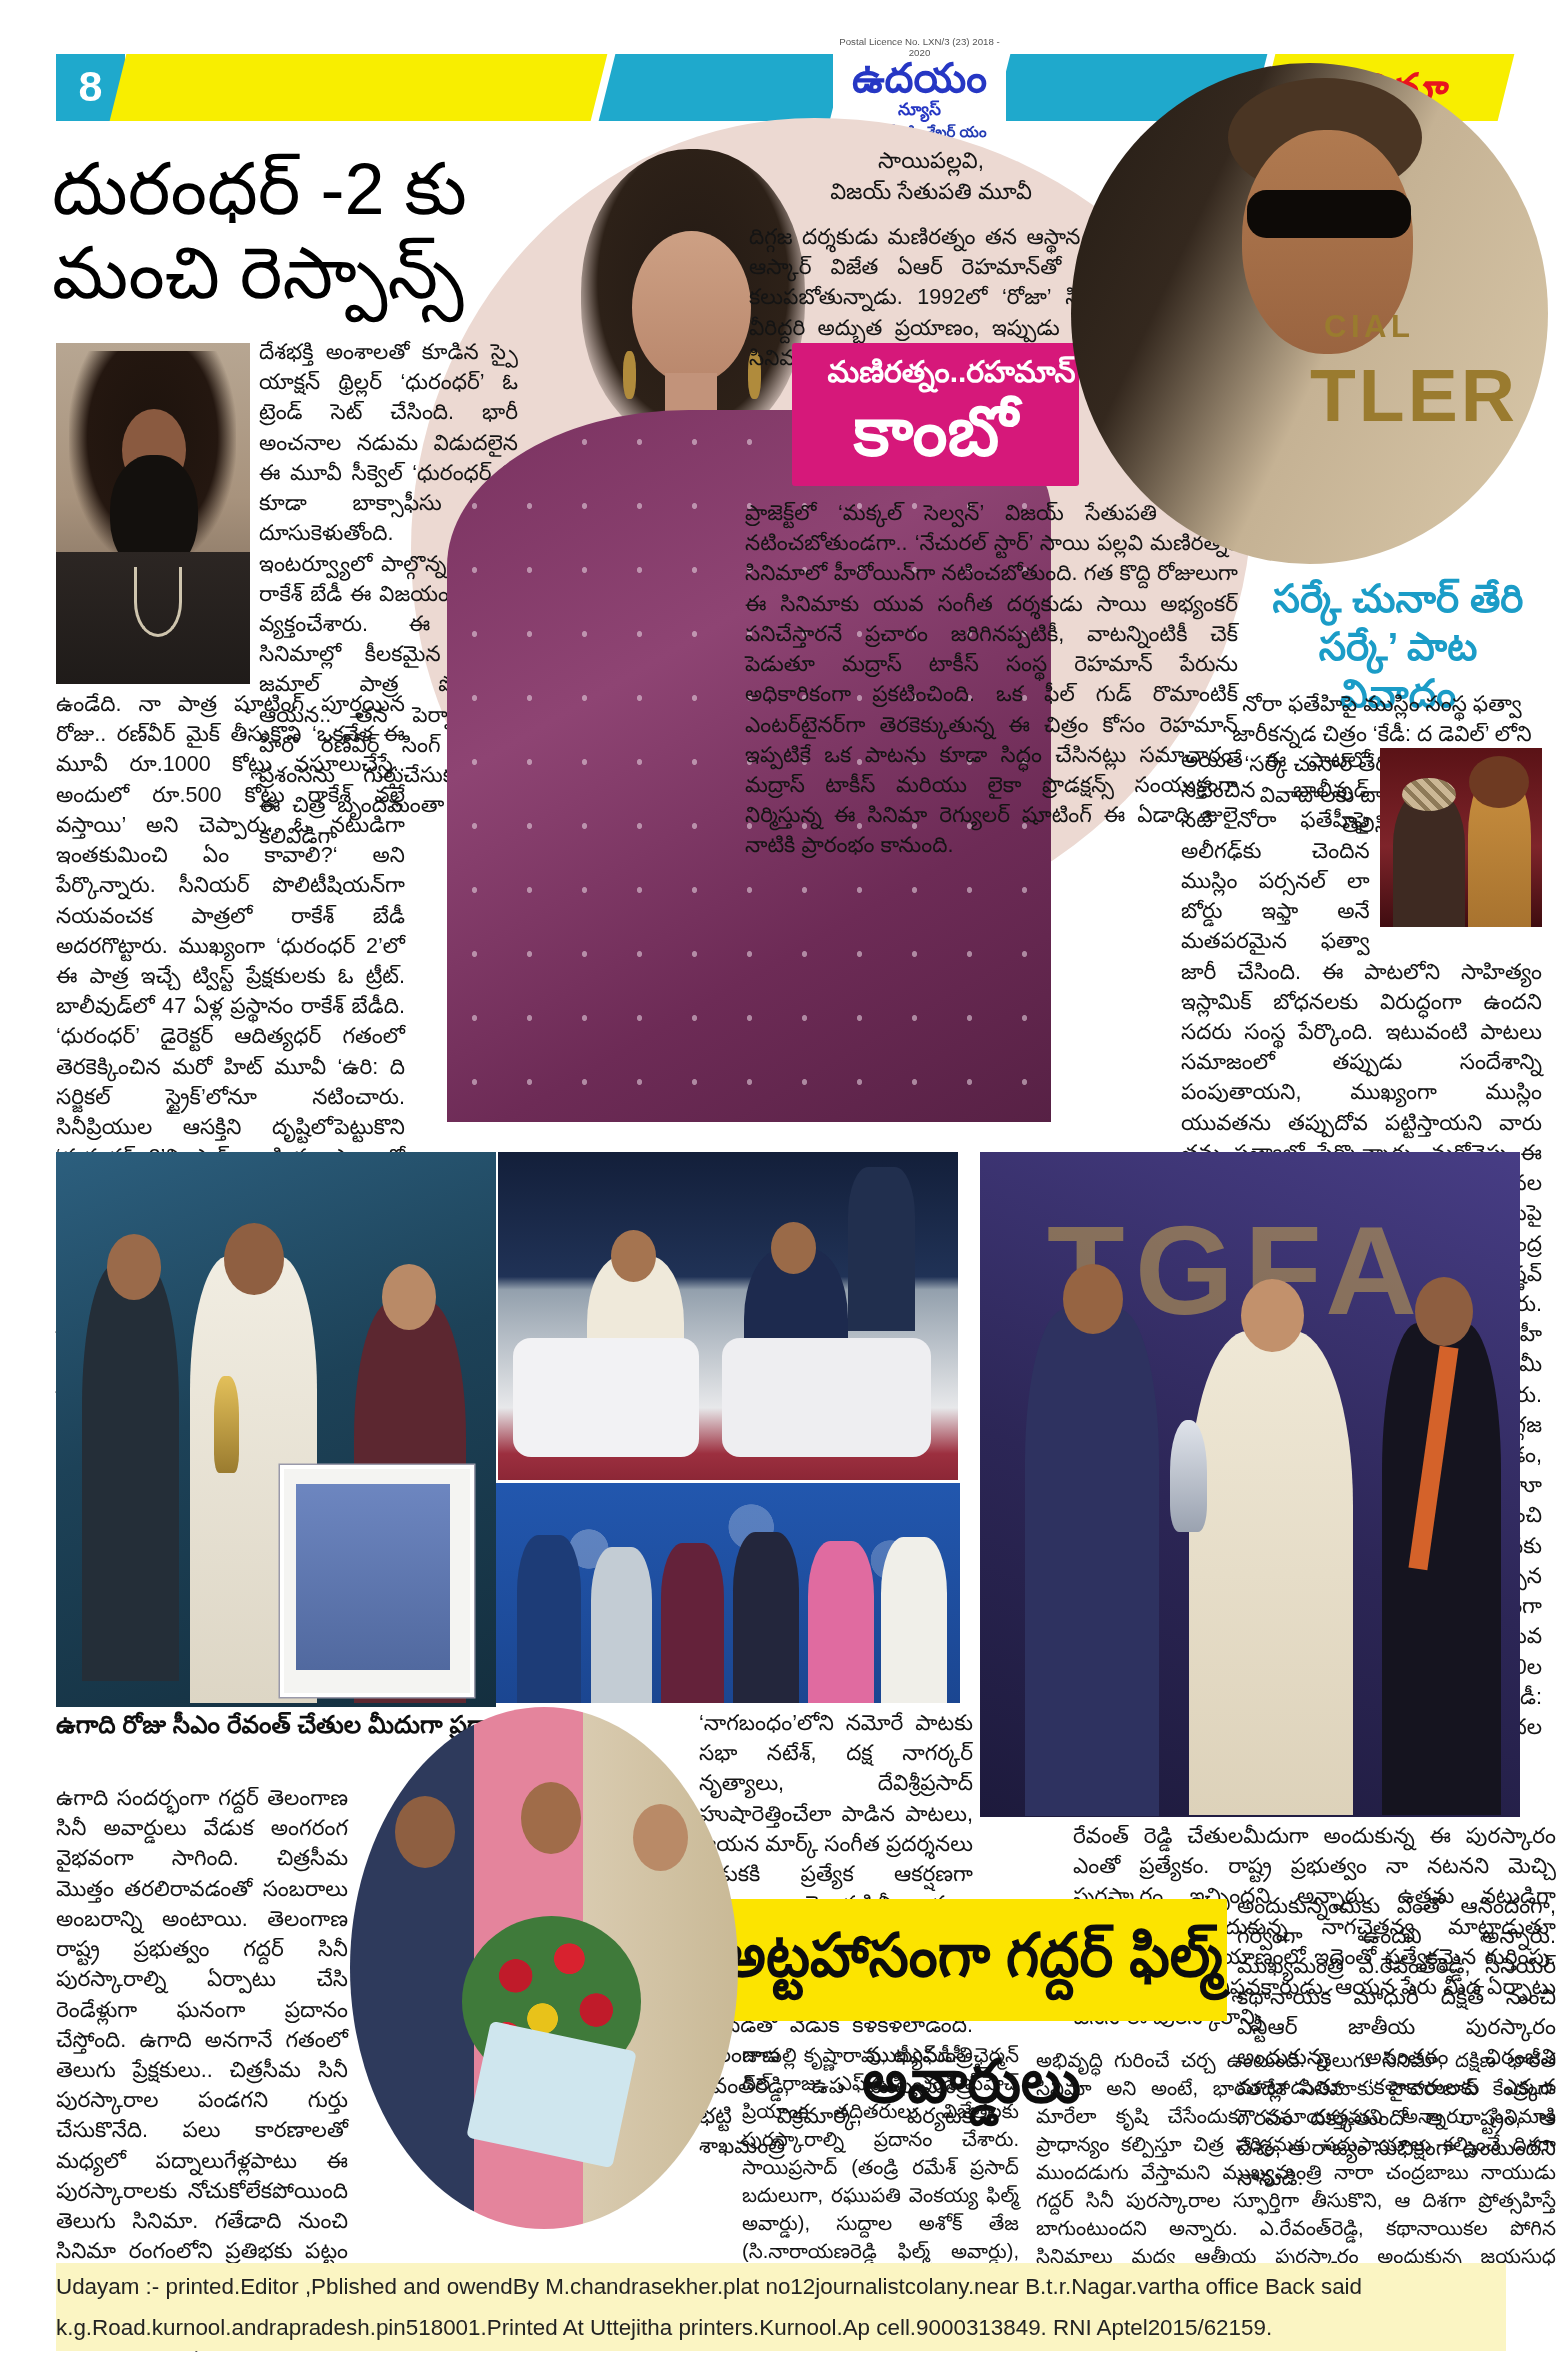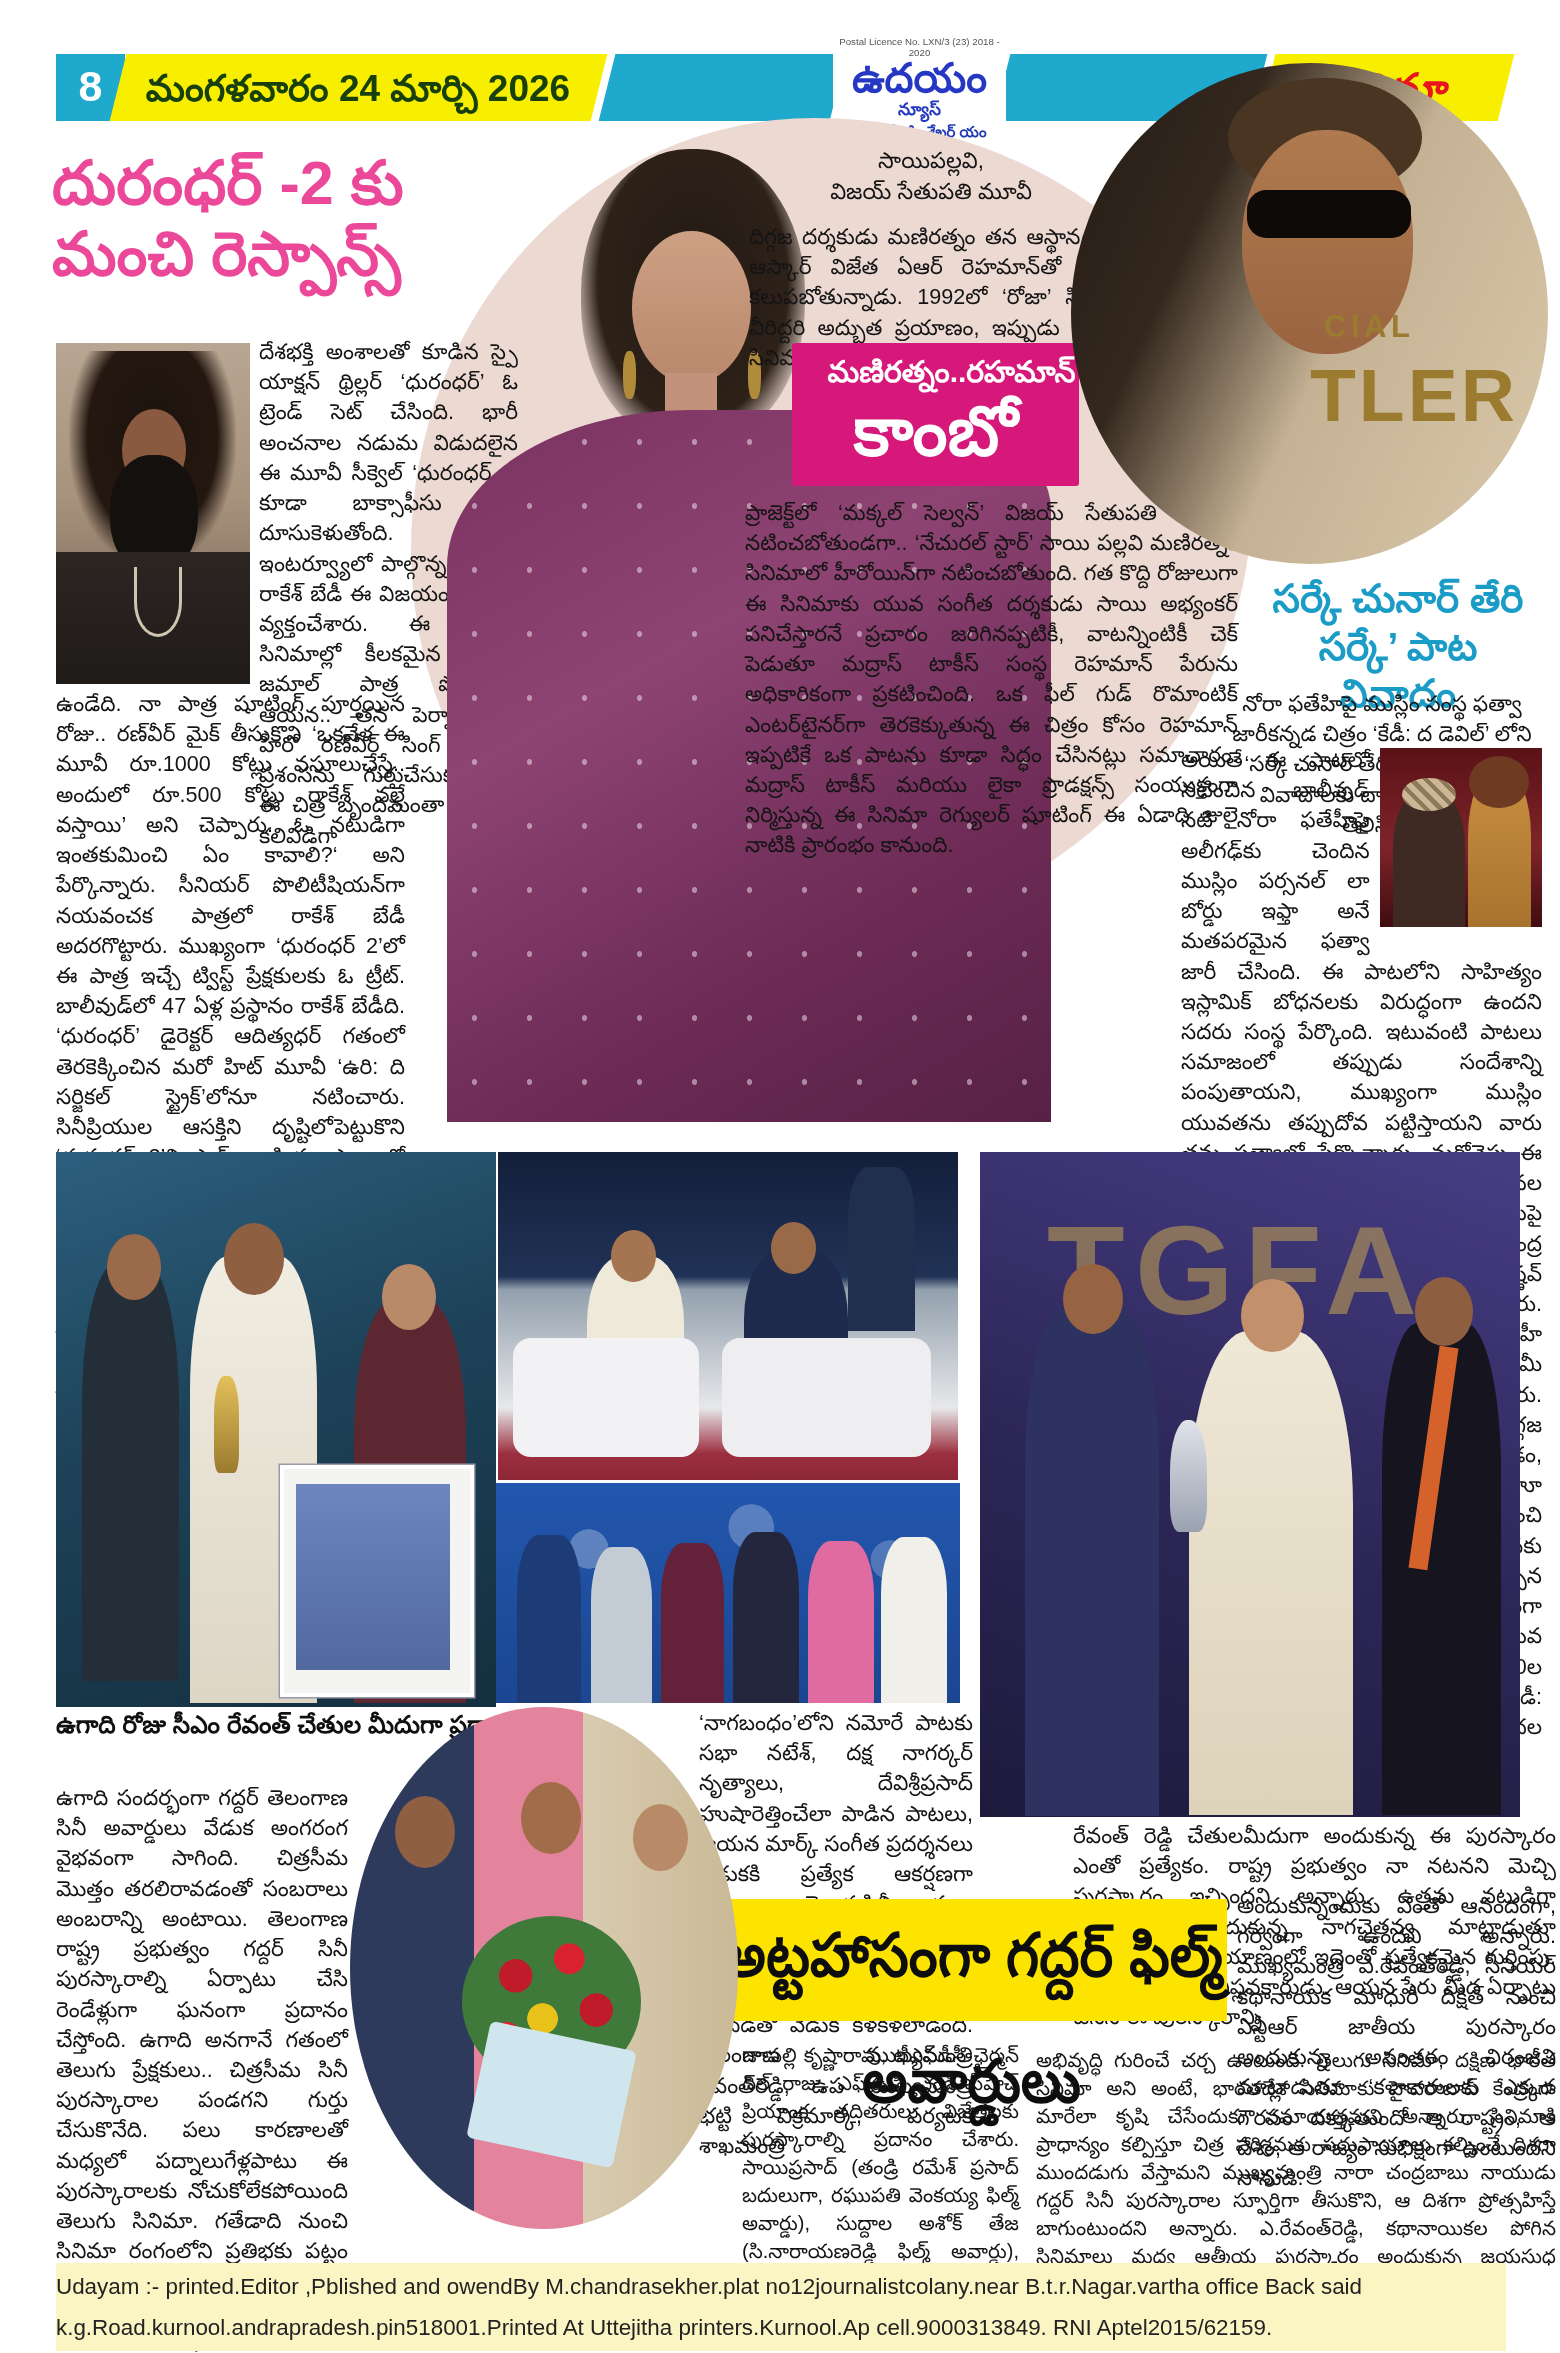--- a/index.html
+++ b/index.html
@@ -13,21 +13,21 @@
   .skew{transform:skewX(-14deg);}
   .pageno{font-size:43px;font-weight:700;color:#ffffff;text-align:center;line-height:64px;}
   .date-txt{font-size:37px;font-weight:700;color:#17400c;line-height:69px;text-align:center;}
   .section-txt{font-size:42px;font-weight:700;color:#e8141e;line-height:69px;text-align:center;font-style:italic;}
   .logo-box{background:#ffffff;text-align:center;}
   .logo-lic{font-size:9.7px;color:#555;}
   .logo-title{font-size:41px;font-weight:800;color:#2637c4;line-height:1.02;}
   .logo-badge{display:inline-block;font-size:17px;color:#2637c4;font-weight:700;}
   .logo-editor{font-size:15px;color:#233bb4;font-weight:700;}
   
-  .lead-h{font-size:61px;font-weight:700;color:#ec4899;line-height:1.16;white-space:nowrap;}
+  .lead-h{font-size:72px;font-weight:400;color:#000000;line-height:1.16;white-space:nowrap;}
   
   .rose{background:#ecd9d2;border-radius:48% 52% 58% 42% / 52% 46% 54% 48%;}
   
   .combo-box{background:#d6187a;color:#fff;text-align:center;border-radius:3px;}
   .combo-box .t1{font-size:30px;font-weight:700;margin-top:12px;padding-left:32px;}
   .combo-box .t2{font-size:69px;font-weight:800;line-height:1.05;}
   .combo-intro{font-size:22.4px;line-height:1.4;text-align:center;color:#141414;}
   
   .song-h{font-size:39px;font-weight:800;color:#1b9cc7;line-height:1.22;text-align:center;}
   
@@ -42,21 +42,20 @@
   .gold{color:#9a7b2f;font-weight:700;}
 </style>
 </head>
 <body>
 
 <div id="page">
 
   <div class="abs" style="left:0;top:52px;width:1561px;height:72px;">
     <div class="abs hdr-cyan pageno" style="left:56px;top:1.5px;width:69px;height:67px;">8</div>
     <div class="abs hdr-yellow skew" style="left:118px;top:1.5px;width:481px;height:67px;"></div>
-    <div class="abs date-txt" style="left:127px;top:1.5px;width:462px;height:67px;">మంగళవారం 24 మార్చి 2026</div>
     <div class="abs hdr-cyan skew" style="left:607px;top:1.5px;width:231px;height:67px;"></div>
     <div class="abs hdr-cyan skew" style="left:1002px;top:1.5px;width:257px;height:67px;"></div>
     <div class="abs hdr-yellow skew" style="left:1267px;top:1.5px;width:239px;height:67px;"></div>
     <div class="abs section-txt" style="left:1267px;top:1.5px;width:239px;height:67px;">సినిమా</div>
   </div>
 
   <div class="abs logo-box" style="left:833px;top:36px;width:173px;height:112px;">
     <div class="logo-lic">Postal Licence No. LXN/3 (23) 2018 - 2020</div>
     <div>
       <span class="logo-title">ఉదయం</span>

